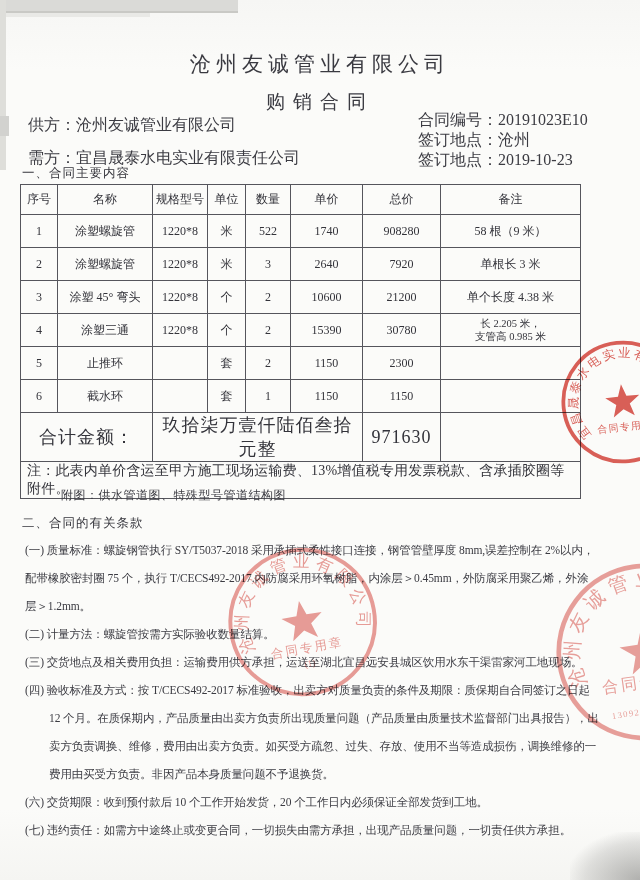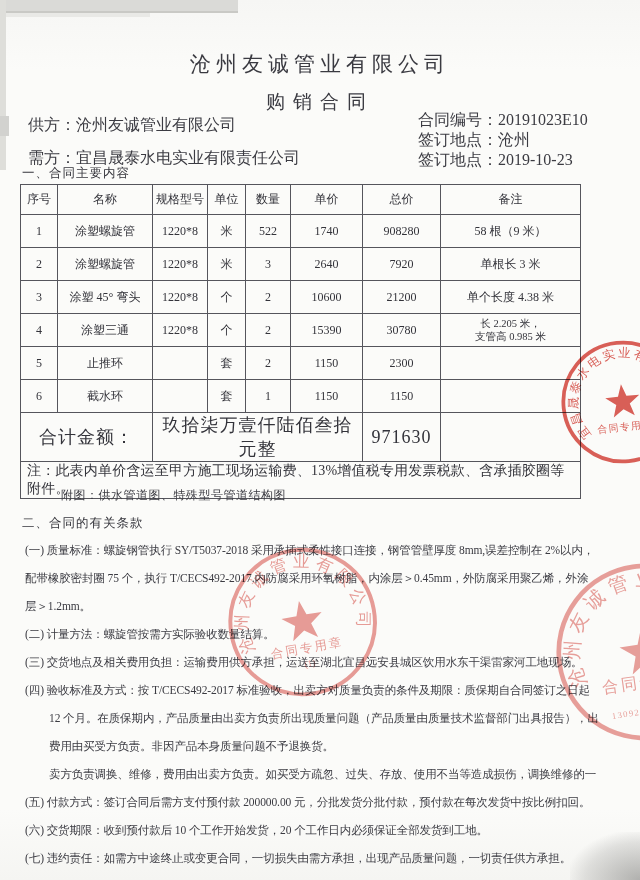--- a/index.html
+++ b/index.html
@@ -193,23 +193,22 @@
   <div class="sec-heading sec2">二、合同的有关条款</div>
 
   <div class="terms">
     <div class="term-line">(一) 质量标准：螺旋钢管执行 SY/T5037-2018 采用承插式柔性接口连接，钢管管壁厚度 8mm,误差控制在 2%以内，</div>
     <div class="term-line">配带橡胶密封圈 75 个，执行 T/CECS492-2017.内防腐采用环氧树脂，内涂层＞0.45mm，外防腐采用聚乙烯，外涂</div>
     <div class="term-line">层＞1.2mm。</div>
     <div class="term-line">(二) 计量方法：螺旋管按需方实际验收数量结算。</div>
     <div class="term-line">(三) 交货地点及相关费用负担：运输费用供方承担，运送至湖北宜昌远安县城区饮用水东干渠雷家河工地现场。</div>
     <div class="term-line">(四) 验收标准及方式：按 T/CECS492-2017 标准验收，出卖方对质量负责的条件及期限：质保期自合同签订之日起</div>
     <div class="term-line indent">12 个月。在质保期内，产品质量由出卖方负责所出现质量问题（产品质量由质量技术监督部门出具报告），出</div>
+    <div class="term-line indent">卖方负责调换、维修，费用由出卖方负责。如买受方疏忽、过失、存放、使用不当等造成损伤，调换维修的一</div>
     <div class="term-line indent">费用由买受方负责。非因产品本身质量问题不予退换货。</div>
-    <div class="term-line indent">卖方负责调换、维修，费用由出卖方负责。如买受方疏忽、过失、存放、使用不当等造成损伤，调换维修的一</div>
-    <div class="term-line">(五) 付款方式：签订合同后需方支付预付款 200000.00 元，分批发货分批付款，预付款在每次发货中按比例扣回。</div>
     <div class="term-line">(六) 交货期限：收到预付款后 10 个工作开始发货，20 个工作日内必须保证全部发货到工地。</div>
     <div class="term-line">(七) 违约责任：如需方中途终止或变更合同，一切损失由需方承担，出现产品质量问题，一切责任供方承担。</div>
   </div>
 
   <div class="seal seal-buyer">
     <svg width="132" height="132" viewBox="0 0 140 140">
       <defs>
         <polygon id="sealstar" points="70,51 74.5,63.9 88.1,64.1 77.2,72.4 81.2,85.4 70,77.6 58.8,85.4 62.8,72.4 51.9,64.1 65.5,63.9"></polygon>
         <path id="arcBuyer" d="M 39.1,106.8 A 48,48 0 1 1 100.9,106.8" fill="none"></path>
         <path id="arcSupplier" d="M 32.5,101.5 A 49,49 0 1 1 107.5,101.5" fill="none"></path>

